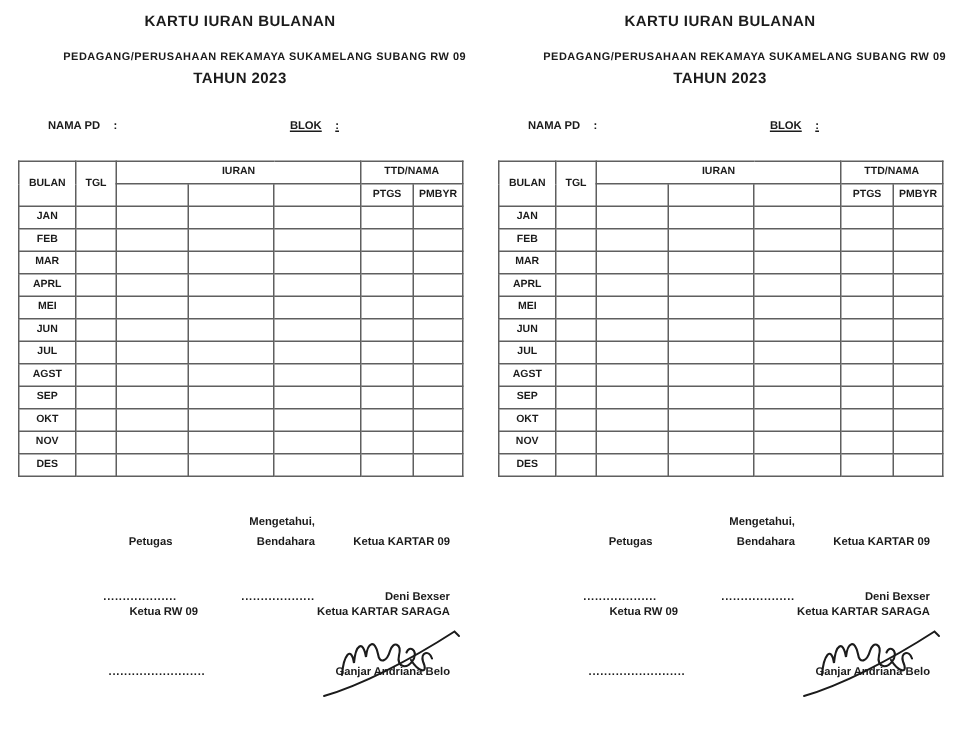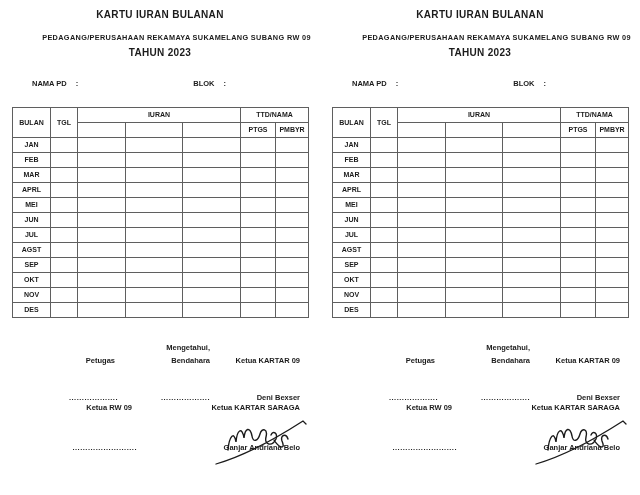--- a/index.html
+++ b/index.html
@@ -11,21 +11,21 @@
   .sheet{display:flex;width:640px;height:350px;}
   .card{width:320px;height:495px;box-sizing:border-box;padding-top:8px;position:relative;}
 
   .title{text-align:center;font-size:10px;line-height:13px;letter-spacing:.3px;}
   .subtitle{text-align:center;font-size:7.3px;line-height:10px;margin-top:12px;letter-spacing:.35px;padding-left:33px;}
   .year{text-align:center;font-size:10px;line-height:13px;margin-top:3px;letter-spacing:.3px;}
 
   .fields{display:flex;align-items:flex-start;font-size:7.5px;height:10px;margin:20px 0 0 32px;}
   .f-colon{margin-left:9px;}
   .f-value{display:inline-block;min-width:30px;}
-  .blok-group{margin-left:auto;margin-right:64px;display:flex;align-items:center;}
+  .blok-group{margin-left:auto;margin-right:64px;display:flex;align-items:center;text-decoration:underline;}
 
   table.dues{border-collapse:collapse;table-layout:fixed;margin:18px 0 0 12px;width:296px;border:1px solid #4a4a4a;}
   table.dues th,table.dues td{
     border:1px solid #5f5f5f;padding:0;font-size:7px;font-weight:bold;
     text-align:center;height:14px;line-height:14px;overflow:hidden;white-space:nowrap;
   }
 
   .sigs{margin-top:23px;display:grid;grid-template-columns:115px 95px 110px;font-size:7.5px;}
   .sig-col{display:block;text-align:right;}
   .sig-line{height:13px;line-height:13px;}

